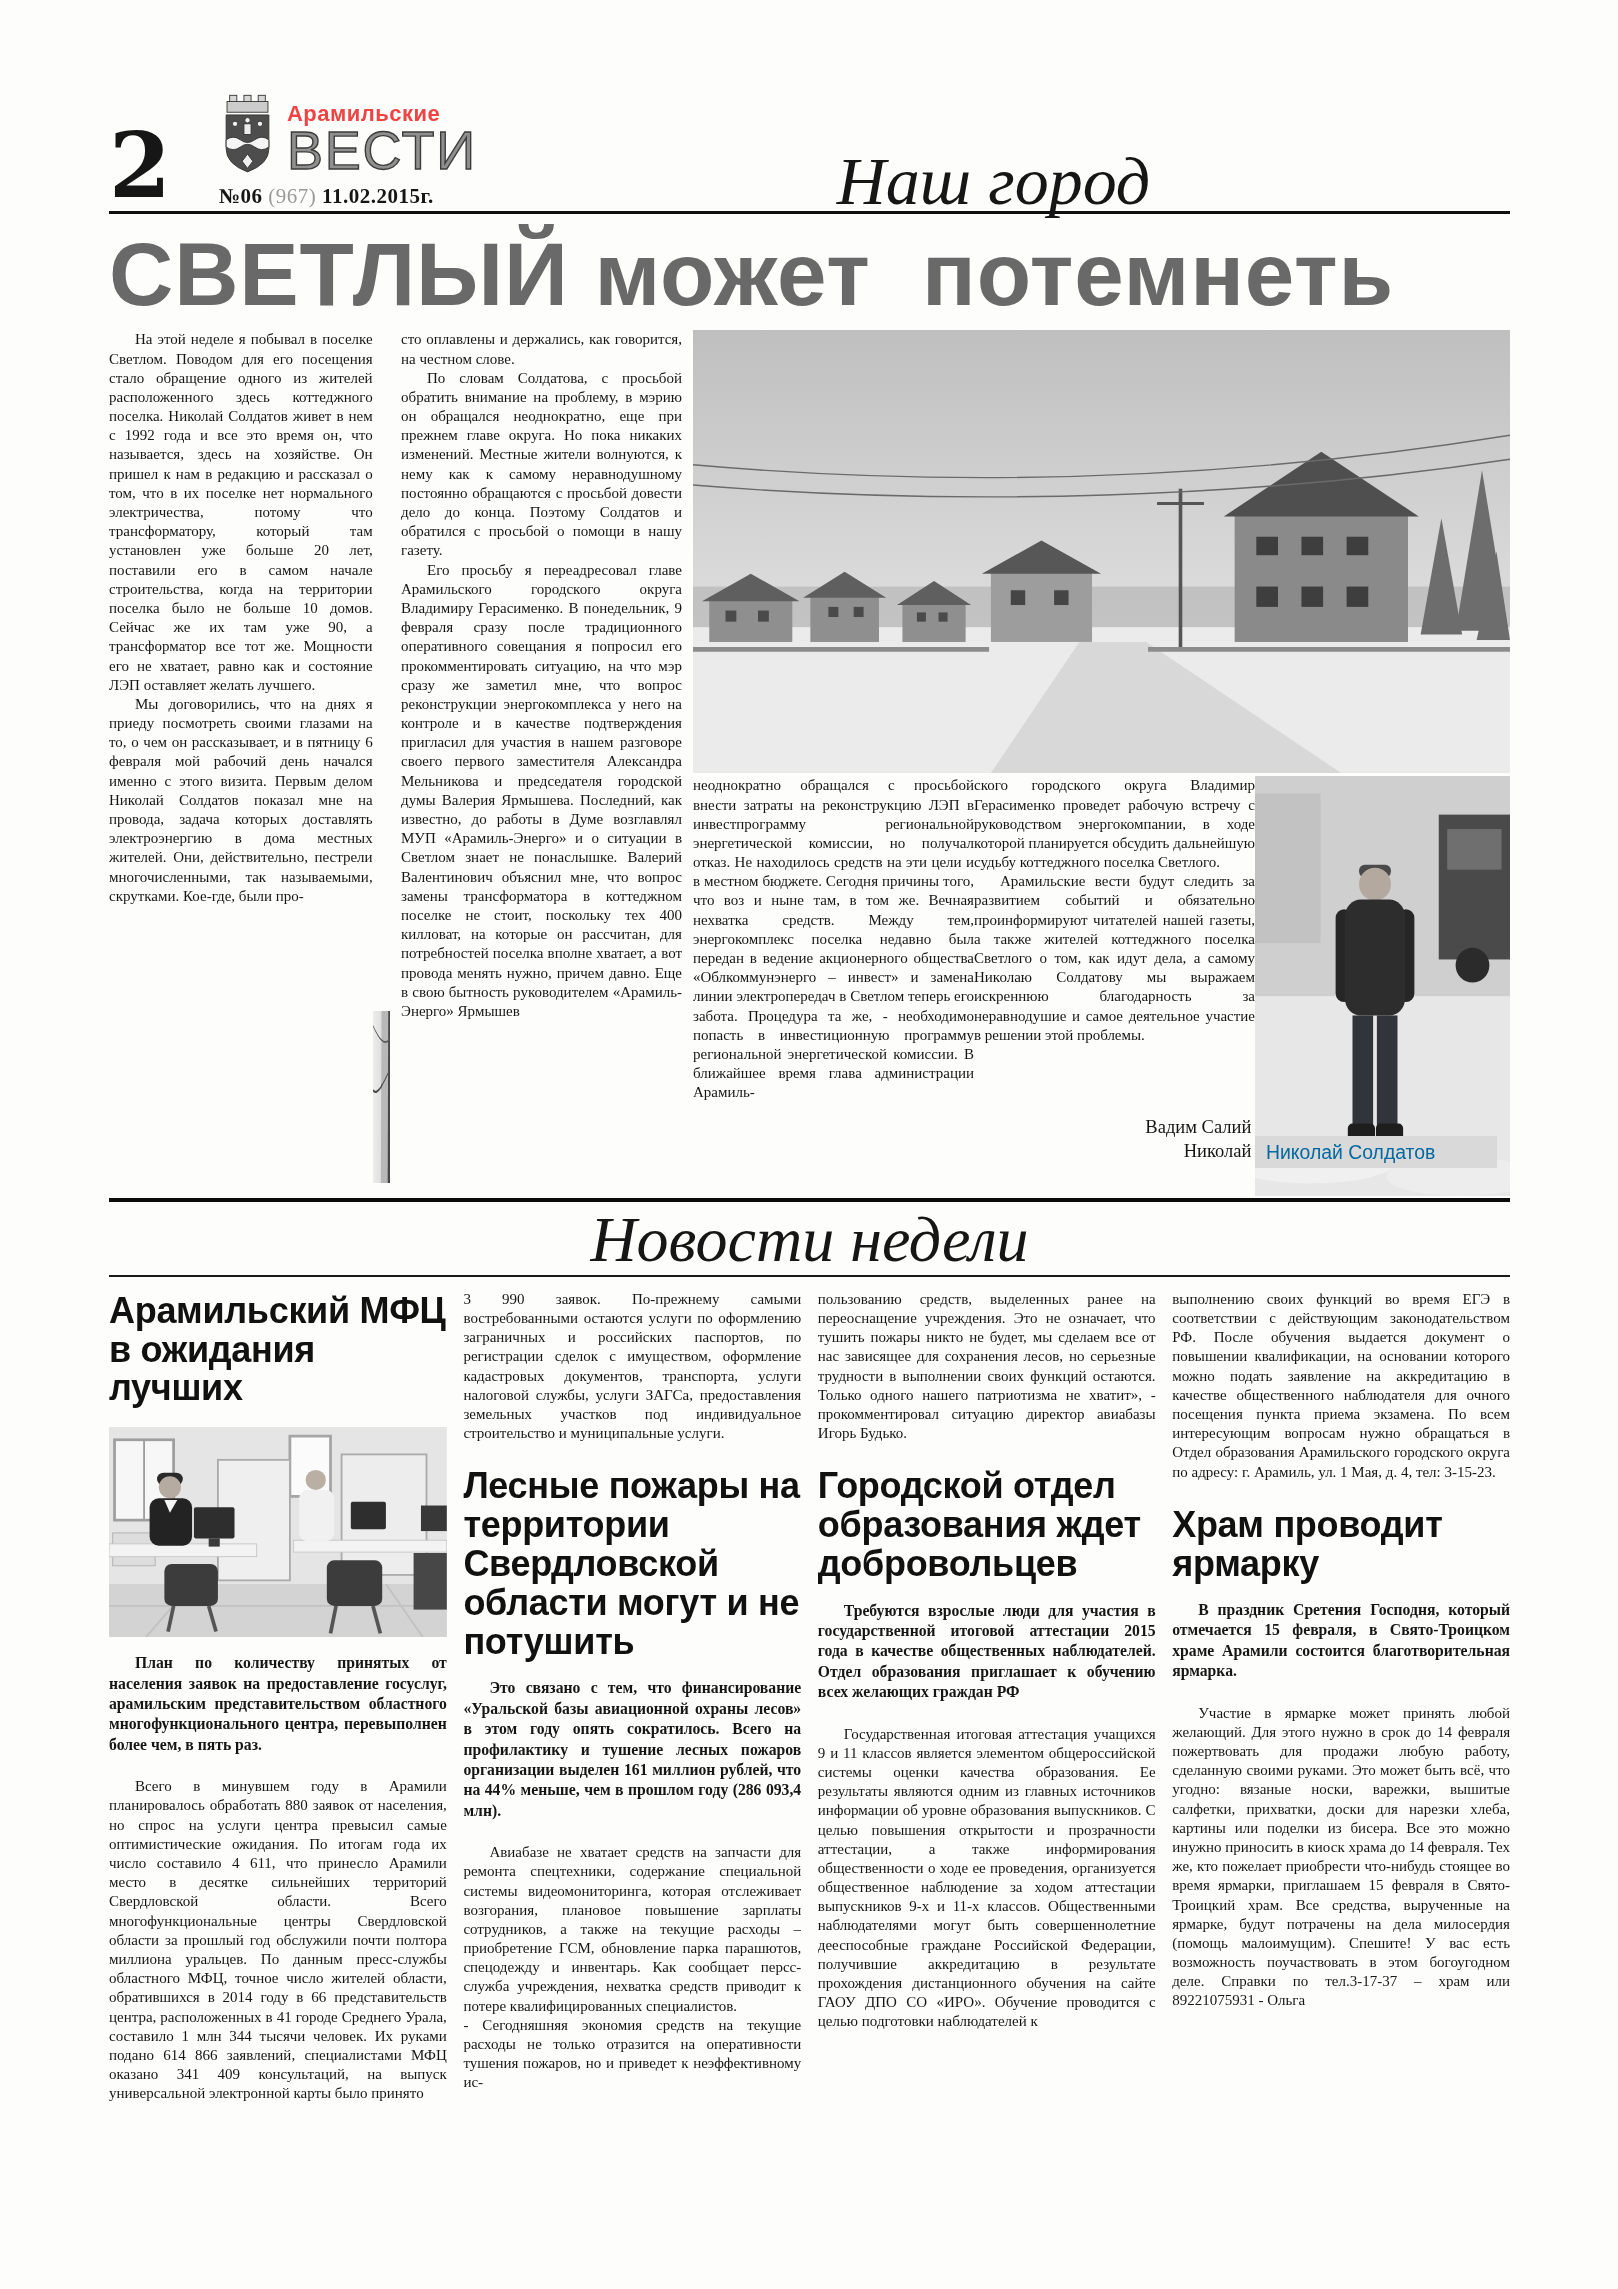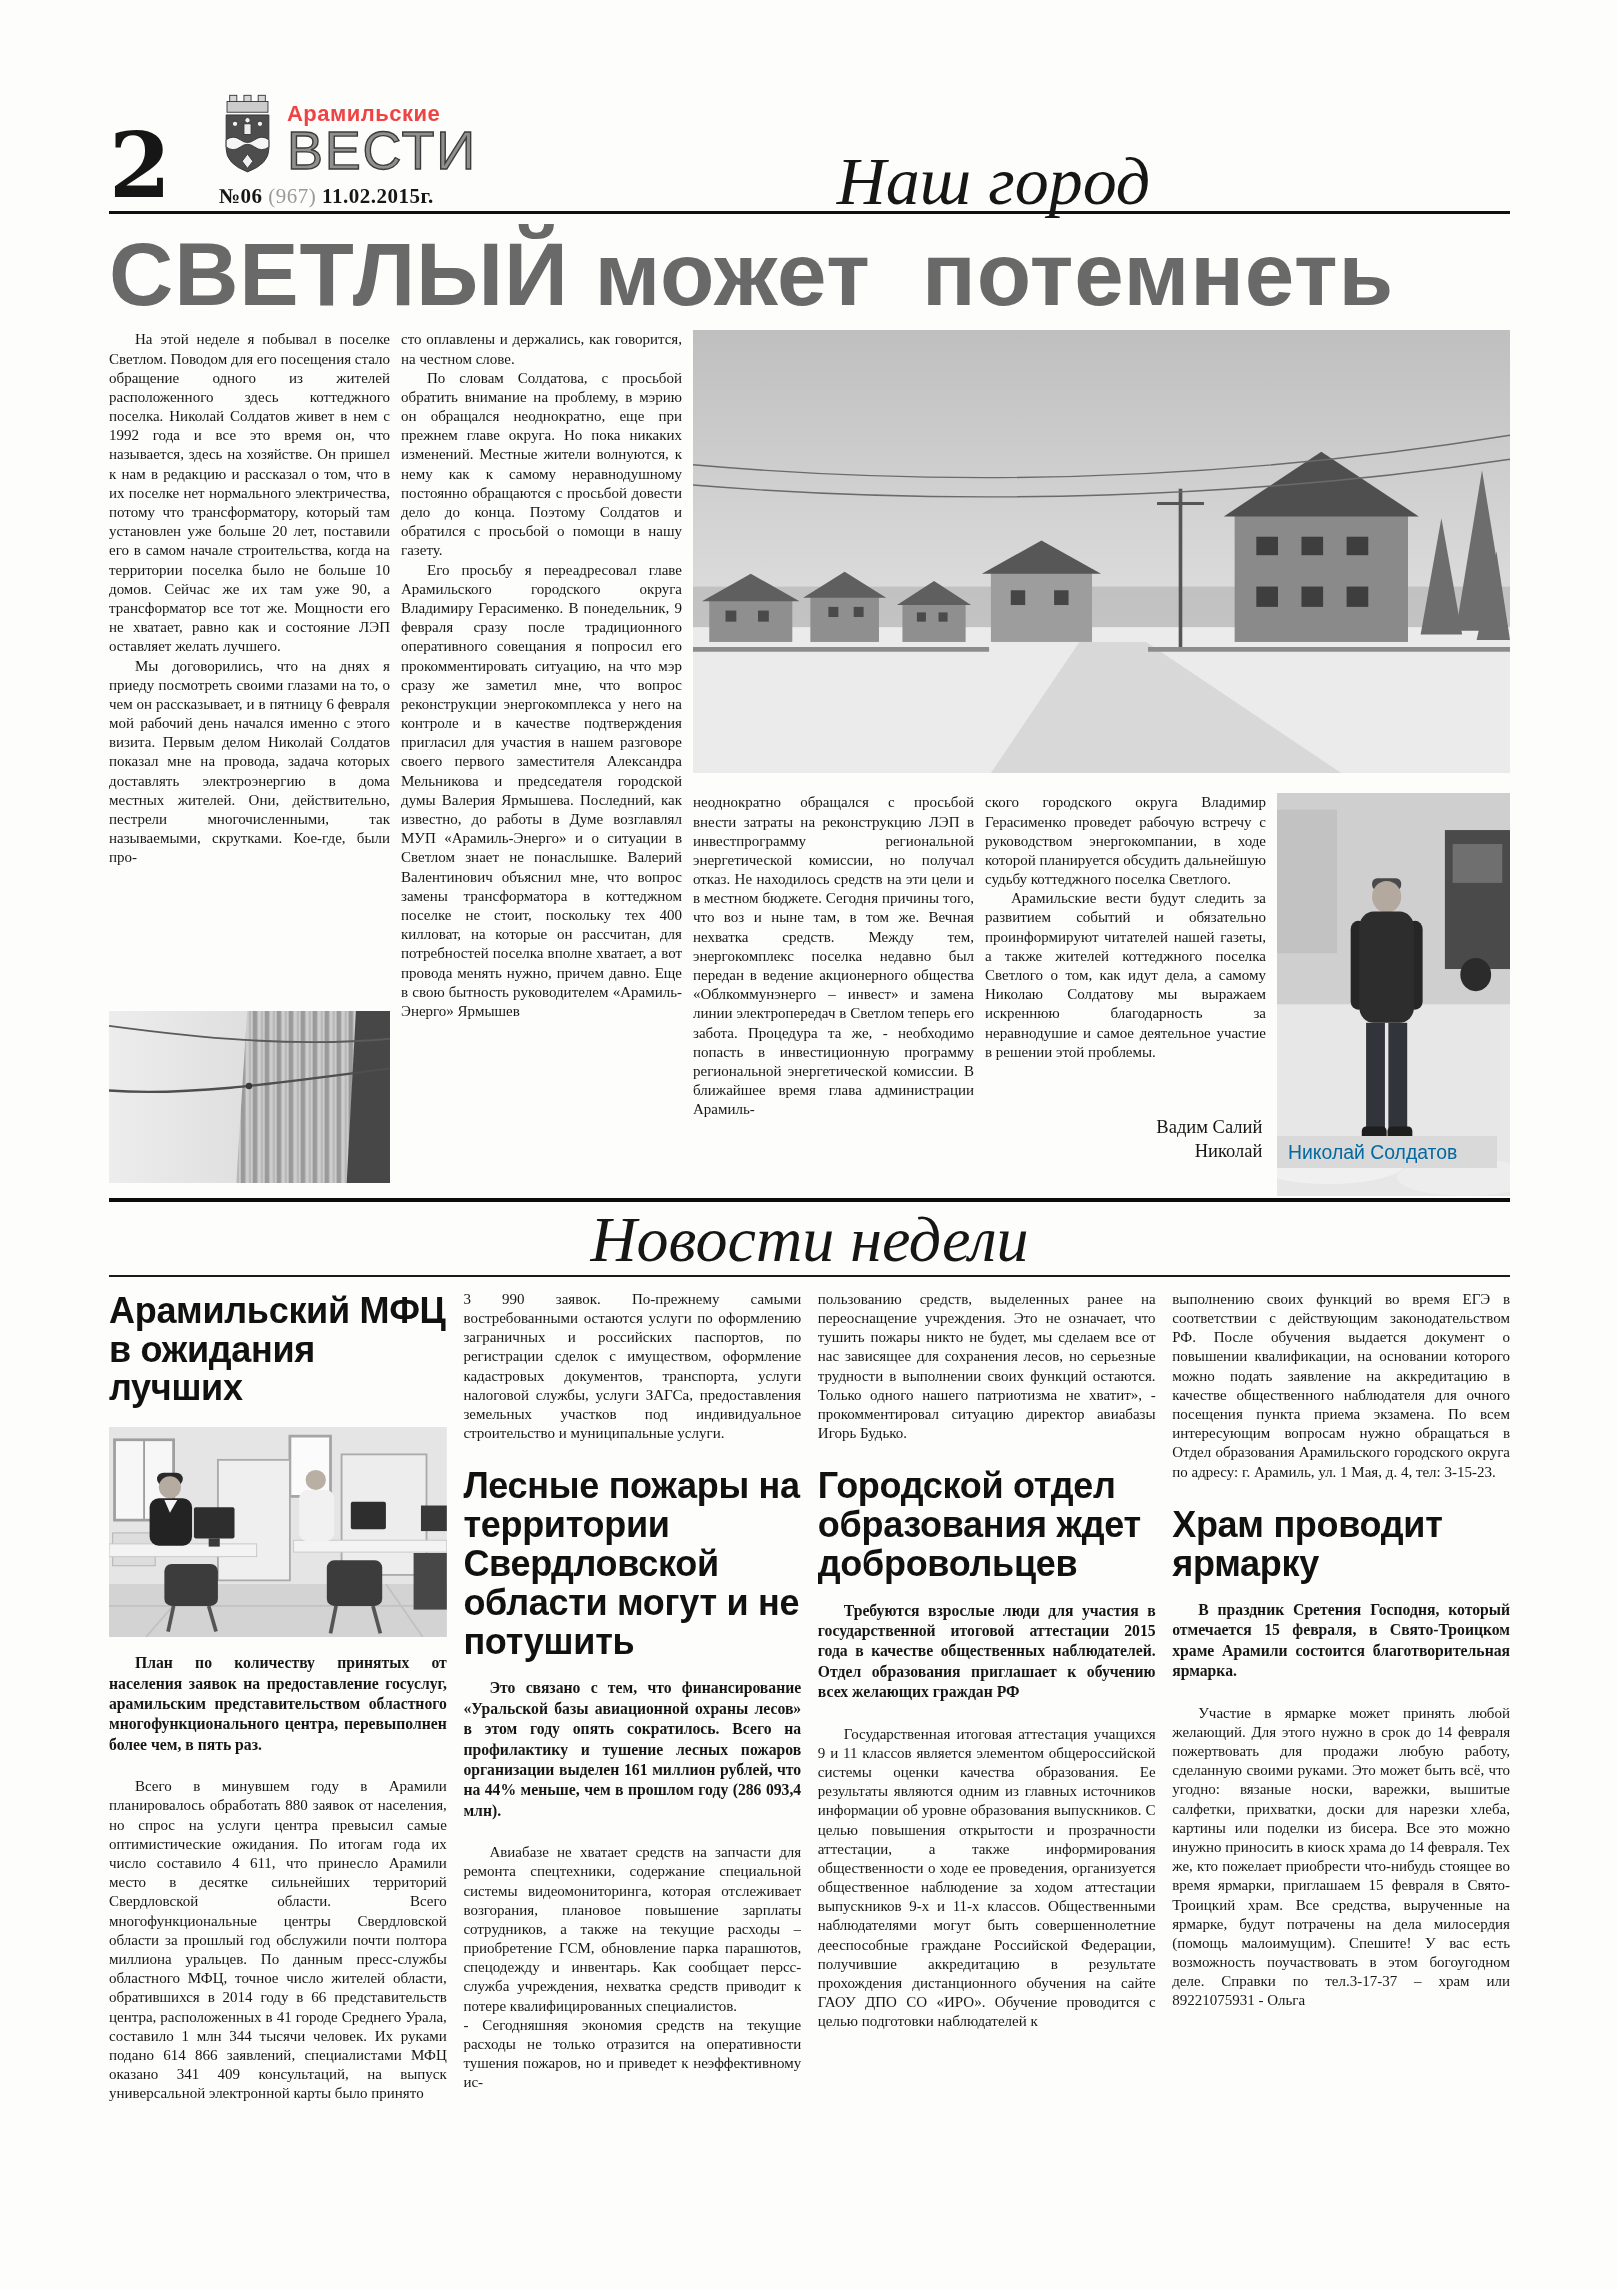--- a/index.html
+++ b/index.html
@@ -19,26 +19,26 @@
   .brand-big { font-family:"Liberation Sans", sans-serif; font-weight:normal; font-size:54px; letter-spacing:1.8px; color:#8f8f8f; -webkit-text-stroke:1.4px #3c3c3c; line-height:0.95; }
   .issue-line { font-size:21px; font-weight:bold; margin-top:7.4px; letter-spacing:0.5px; }
   .issue-paren { color:#9a9a9a; font-weight:normal; }
   .section-title { flex:1; text-align:center; font-style:italic; font-size:68px; line-height:1; transform:translateY(5.5px); }
   
   .headline { font-family:"Liberation Sans", sans-serif; font-weight:bold; color:#696969;
     font-size:89px; line-height:1.02; letter-spacing:0.9px; margin:14.8px 0 11px; white-space:pre; }
   
   .main-grid { display:flex; gap:11px; height:866px; margin-top:3.7px; }
   .col { overflow:hidden; }
-  .col-1 { width:281px; flex:none; display:flex; flex-direction:column; }
+  .col-1 { width:281px; flex:none; display:flex; }
   .col-2 { width:281px; flex:none; }
   .right-block { flex:1; display:flex; flex-direction:column; min-width:0; }
   .village-photo { height:443px; margin:0; }
   .village-photo svg, .wires-photo svg, .portrait svg, .office-photo svg { width:100%; height:100%; display:block; }
-  .under-photo { display:flex; gap:11px; flex:1; margin-top:20px; min-height:0; }
+  .under-photo { display:flex; flex:1; margin-top:3px; min-height:0; }
   .col-3 { width:281px; flex:none; }
   .col-4 { width:281px; flex:none; display:flex; flex-direction:column; }
   .portrait { flex:1; margin:0; position:relative; overflow:hidden; }
   .caption { position:absolute; left:0; right:13px; bottom:28px; background:#d9d9d9; color:#0369a1;
     font-family:"Liberation Sans", sans-serif; font-size:19.4px; padding:4.6px 11px; }
   .bp { font-size:15px; line-height:1.28; text-align:justify; margin:0; text-indent:26px; }
   .bp.cont { text-indent:0; }
   .wires-photo { margin:9.2px 0 13px; height:172px; margin-top:auto; }
   .byline { margin-top:auto; text-align:right; font-size:18.5px; line-height:1.3; padding:0 3.7px 33px 0; }
   

